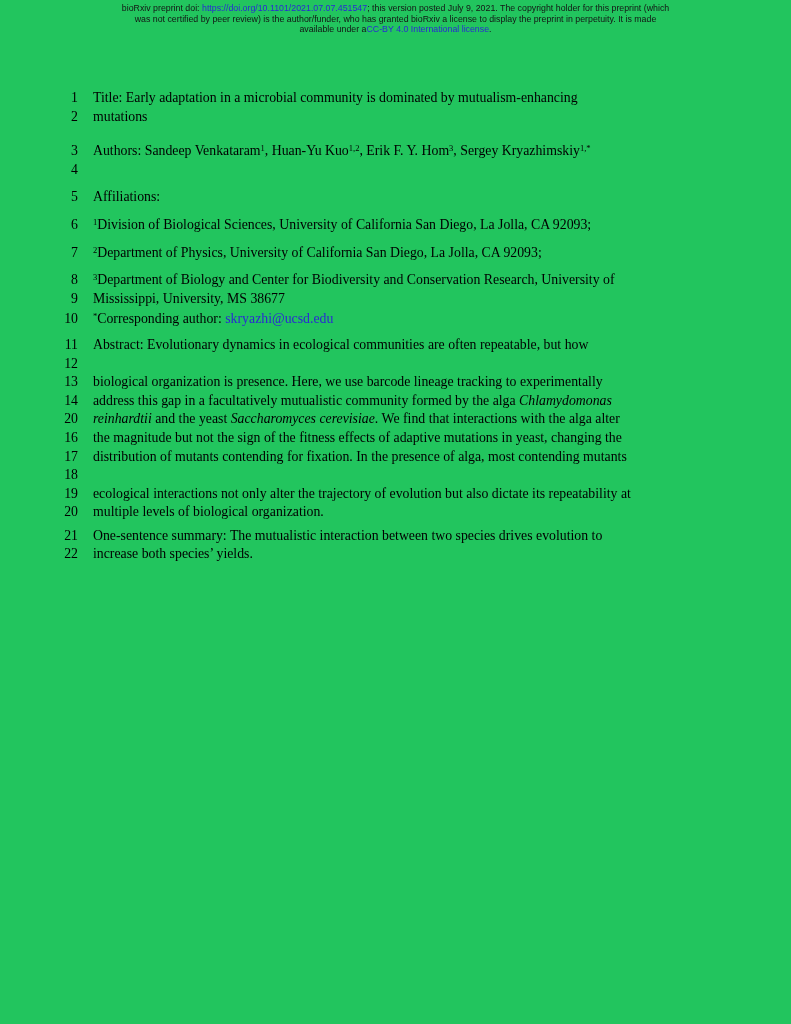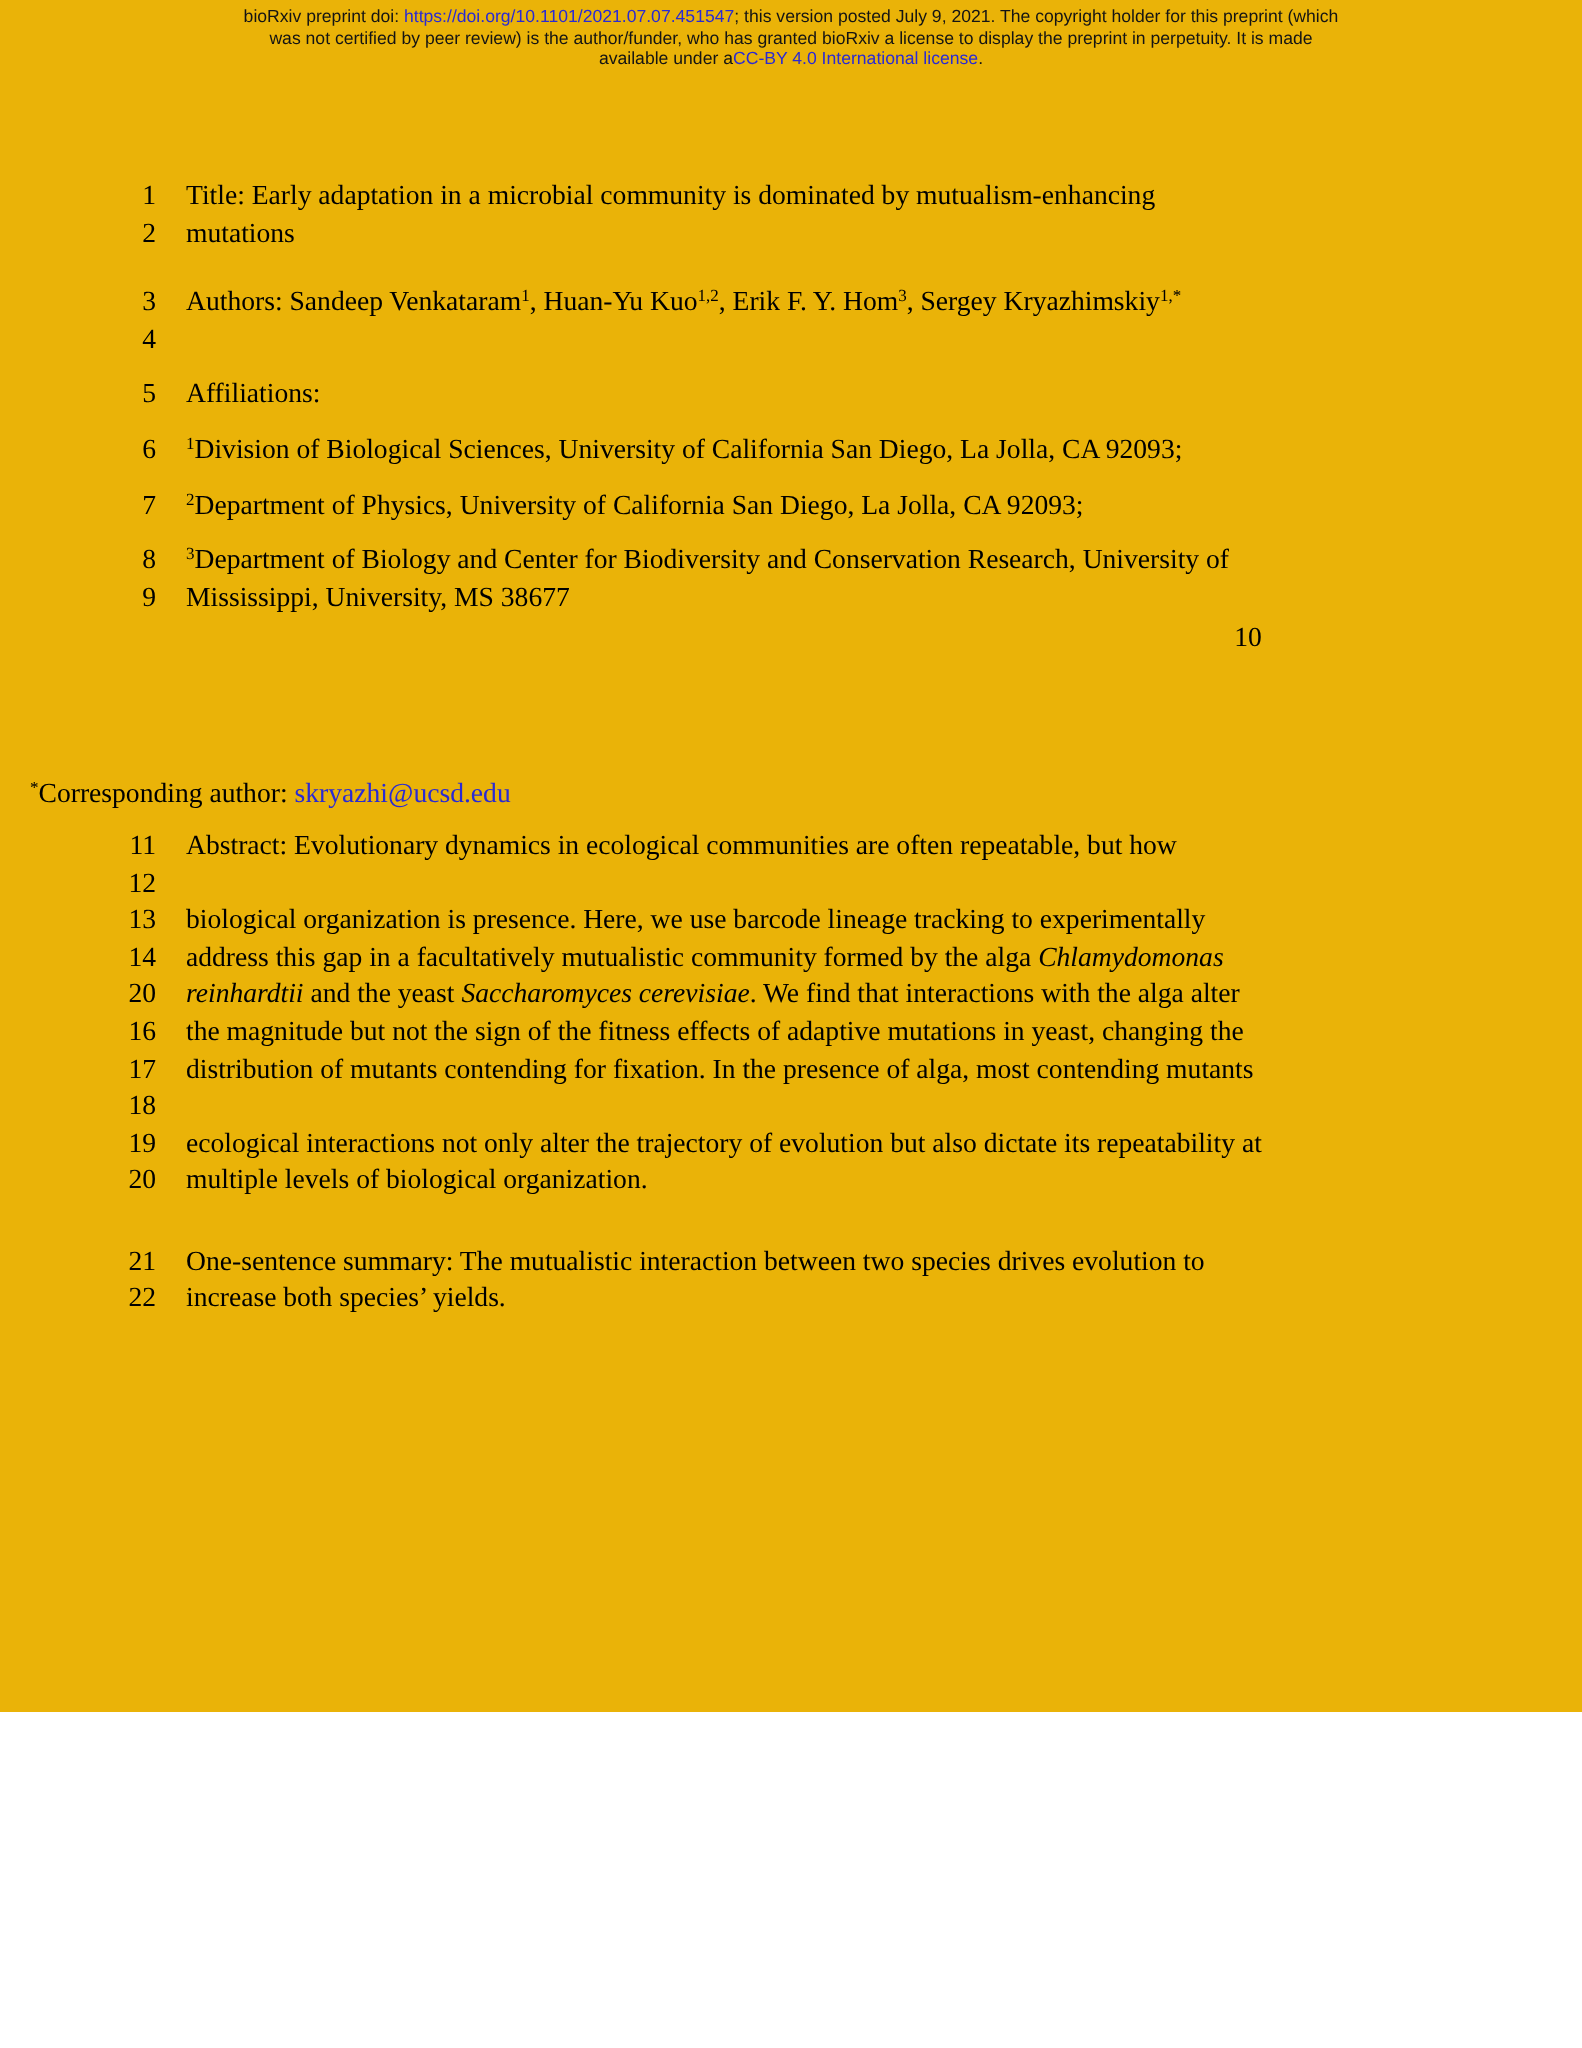--- a/index.html
+++ b/index.html
@@ -1,20 +1,20 @@
 <!DOCTYPE html>
 <html><head>
 <meta charset="utf-8">
 <style>
   html, body { margin: 0; padding: 0; background: #ffffff; }
   .page {
     position: relative;
     width: 791px;
-    height: 856px;
-    background: #eab308;
+    height: 1024px;
+    background: #22c55e;
     overflow: hidden;
   }
   
   .notice {
     position: absolute;
     top: 3px;
     left: 0;
     right: 0;
     text-align: center;
     font-family: "Liberation Sans", sans-serif;
@@ -71,28 +71,28 @@
   <div class="manuscript">
       <div class="line"><span class="lnum">1</span><span class="ltext"><span class="b">Title:</span><span> Early adaptation in a microbial community is dominated by mutualism-enhancing</span></span></div>
       <div class="line"><span class="lnum">2</span><span class="ltext"><span>mutations</span></span></div>
       <div class="line" style="margin-top: 16px;"><span class="lnum">3</span><span class="ltext"><span class="b">Authors:</span><span> Sandeep Venkataram</span><span class="sup">1</span><span>, Huan-Yu Kuo</span><span class="sup">1,2</span><span>, Erik F. Y. Hom</span><span class="sup">3</span><span>, Sergey Kryazhimskiy</span><span class="sup">1,*</span></span></div>
       <div class="line"><span class="lnum">4</span><span class="ltext"></span></div>
       <div class="line" style="margin-top: 9px;"><span class="lnum">5</span><span class="ltext"><span class="b">Affiliations:</span></span></div>
       <div class="line" style="margin-top: 9px;"><span class="lnum">6</span><span class="ltext"><span class="sup">1</span><span>Division of Biological Sciences, University of California San Diego, La Jolla, CA 92093;</span></span></div>
       <div class="line" style="margin-top: 9px;"><span class="lnum">7</span><span class="ltext"><span class="sup">2</span><span>Department of Physics, University of California San Diego, La Jolla, CA 92093;</span></span></div>
       <div class="line" style="margin-top: 9px;"><span class="lnum">8</span><span class="ltext"><span class="sup">3</span><span>Department of Biology and Center for Biodiversity and Conservation Research, University of</span></span></div>
       <div class="line"><span class="lnum">9</span><span class="ltext"><span>Mississippi, University, MS 38677</span></span></div>
-      <div class="line" style="margin-top: 2px; flex-direction: column;"><span class="lnum">10</span><span class="ltext"><span class="sup">*</span><span>Corresponding author: </span><a class="body-link">skryazhi@ucsd.edu</a></span></div>
+      <div class="line" style="margin-top: 2px;"><span class="lnum">10</span><span class="ltext"><span class="sup">*</span><span>Corresponding author: </span><a class="body-link">skryazhi@ucsd.edu</a></span></div>
       <div class="line" style="margin-top: 7px;"><span class="lnum">11</span><span class="ltext"><span class="b">Abstract:</span><span> Evolutionary dynamics in ecological communities are often repeatable, but how</span></span></div>
       <div class="line"><span class="lnum">12</span></div>
       <div class="line"><span class="lnum">13</span><span class="ltext"><span>biological organization is presence. Here, we use barcode lineage tracking to experimentally</span></span></div>
       <div class="line"><span class="lnum">14</span><span class="ltext"><span>address this gap in a facultatively mutualistic community formed by the alga </span><span class="i">Chlamydomonas</span></span></div>
       <div class="line"><span class="lnum">20</span><span class="ltext"><span class="i">reinhardtii</span><span> and the yeast </span><span class="i">Saccharomyces cerevisiae</span><span>. We find that interactions with the alga alter</span></span></div>
       <div class="line"><span class="lnum">16</span><span class="ltext"><span>the magnitude but not the sign of the fitness effects of adaptive mutations in yeast, changing the</span></span></div>
       <div class="line"><span class="lnum">17</span><span class="ltext"><span>distribution of mutants contending for fixation. In the presence of alga, most contending mutants</span></span></div>
       <div class="line"><span class="lnum">18</span></div>
       <div class="line"><span class="lnum">19</span><span class="ltext"><span>ecological interactions not only alter the trajectory of evolution but also dictate its repeatability at</span></span></div>
       <div class="line"><span class="lnum">20</span><span class="ltext"><span>multiple levels of biological organization.</span></span></div>
-      <div class="line" style="margin-top: 22px;"><span class="lnum">21</span><span class="ltext"><span class="b">One-sentence summary:</span><span> The mutualistic interaction between two species drives evolution to</span></span></div>
+      <div class="line" style="margin-top: 5px;"><span class="lnum">21</span><span class="ltext"><span class="b">One-sentence summary:</span><span> The mutualistic interaction between two species drives evolution to</span></span></div>
       <div class="line"><span class="lnum">22</span><span class="ltext"><span>increase both species’ yields.</span></span></div>
     </div>
 
 </div>
 
 </body></html>

